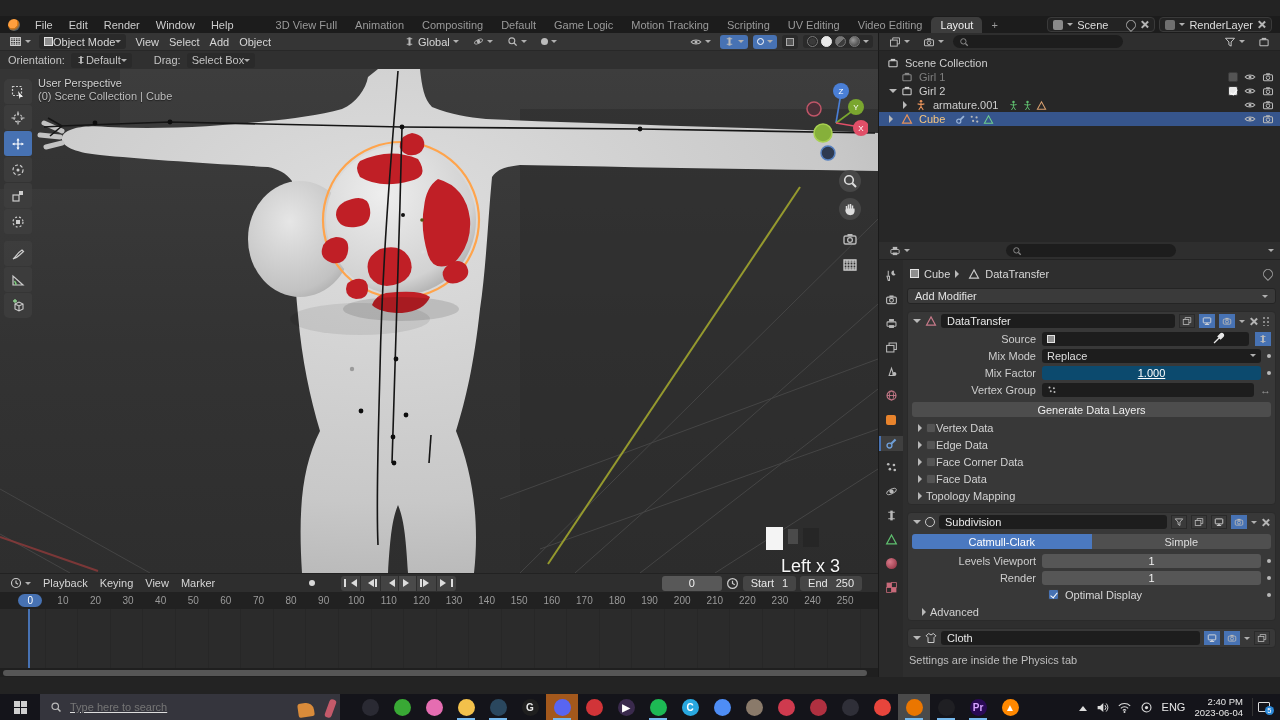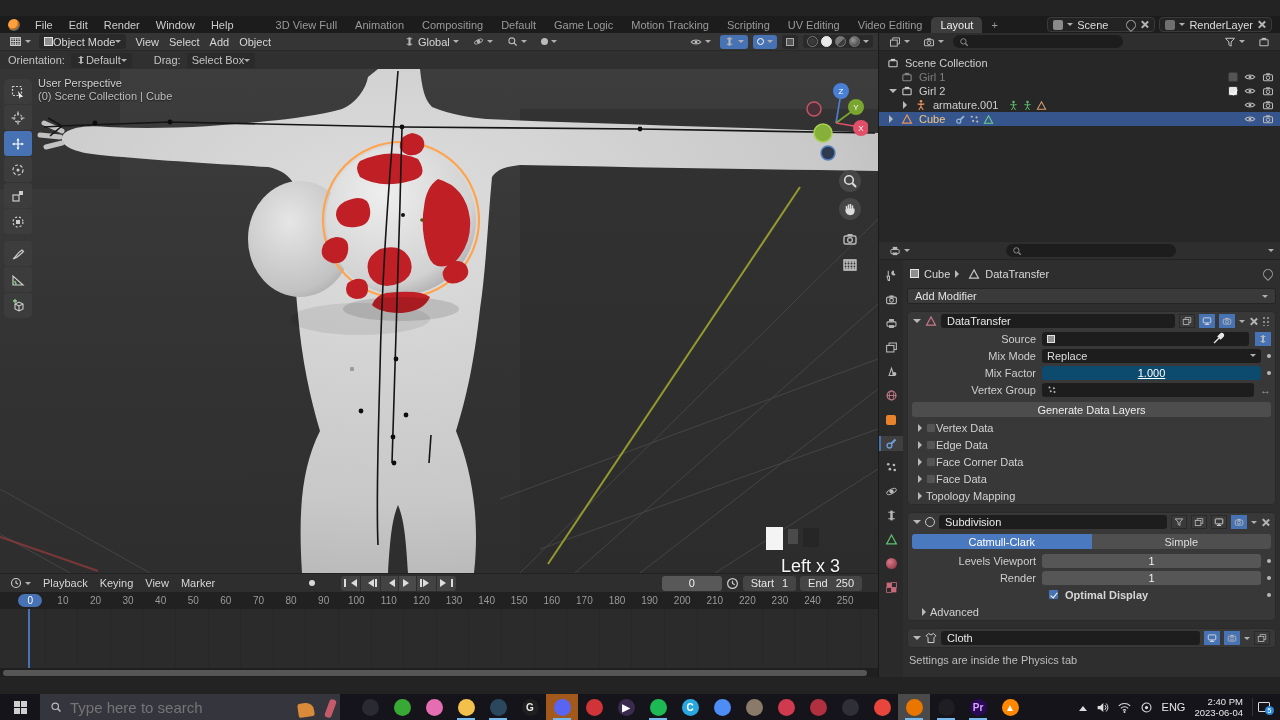--- a/index.html
+++ b/index.html
@@ -1080,21 +1080,21 @@
             </span>
           <span class="deco-dot"></span>
         </div>
         <div class="modrow">
           <span class="lbl">Render</span>
           <span class="numfield">
               <span>1</span>
             </span>
           <span class="deco-dot"></span>
         </div>
-        <div class="modrow" style="padding-left:140px; justify-content:flex-start;font-weight:bold;">
+        <div class="modrow" style="padding-left:140px; justify-content:flex-start;">
           <span class="checkbox checked"></span>
           <span>Optimal Display</span>
           <span class="deco-dot" style="margin-left:auto"></span>
         </div>
         <div class="secrow" style="padding-left:14px">
           <span class="chev-r"></span>
           <span>Advanced</span>
         </div>
       </div>
 
@@ -1137,21 +1137,21 @@
           <i></i>
           <i></i>
           <i></i>
           <i></i>
         </span>
     </div>
     <div id="tb-search">
       <svg class="ic" width="12" height="12" color="#bbb">
           <use href="#i-mag"></use>
         </svg>
-      <input style="background: transparent; border: 0px; outline: 0px; color: rgb(221, 221, 221); font-size: 15px; width: 170px;" placeholder="Type here to search">
+      <input style="background: transparent; border: 0px; outline: 0px; color: rgb(221, 221, 221); font-size: 11px; width: 170px; text-decoration: underline;" placeholder="Type here to search">
       <span class="art1"></span>
       <span class="art2"></span>
     </div>
     <div id="tb-apps">
         <div class="tbapp">
         <span class="appdot" style="background: rgb(42, 42, 51); color: rgb(207, 207, 207);"></span>
       </div>
         <div class="tbapp">
         <span class="appdot" style="background: rgb(57, 169, 53); color: rgb(255, 255, 255);"></span>
       </div>

